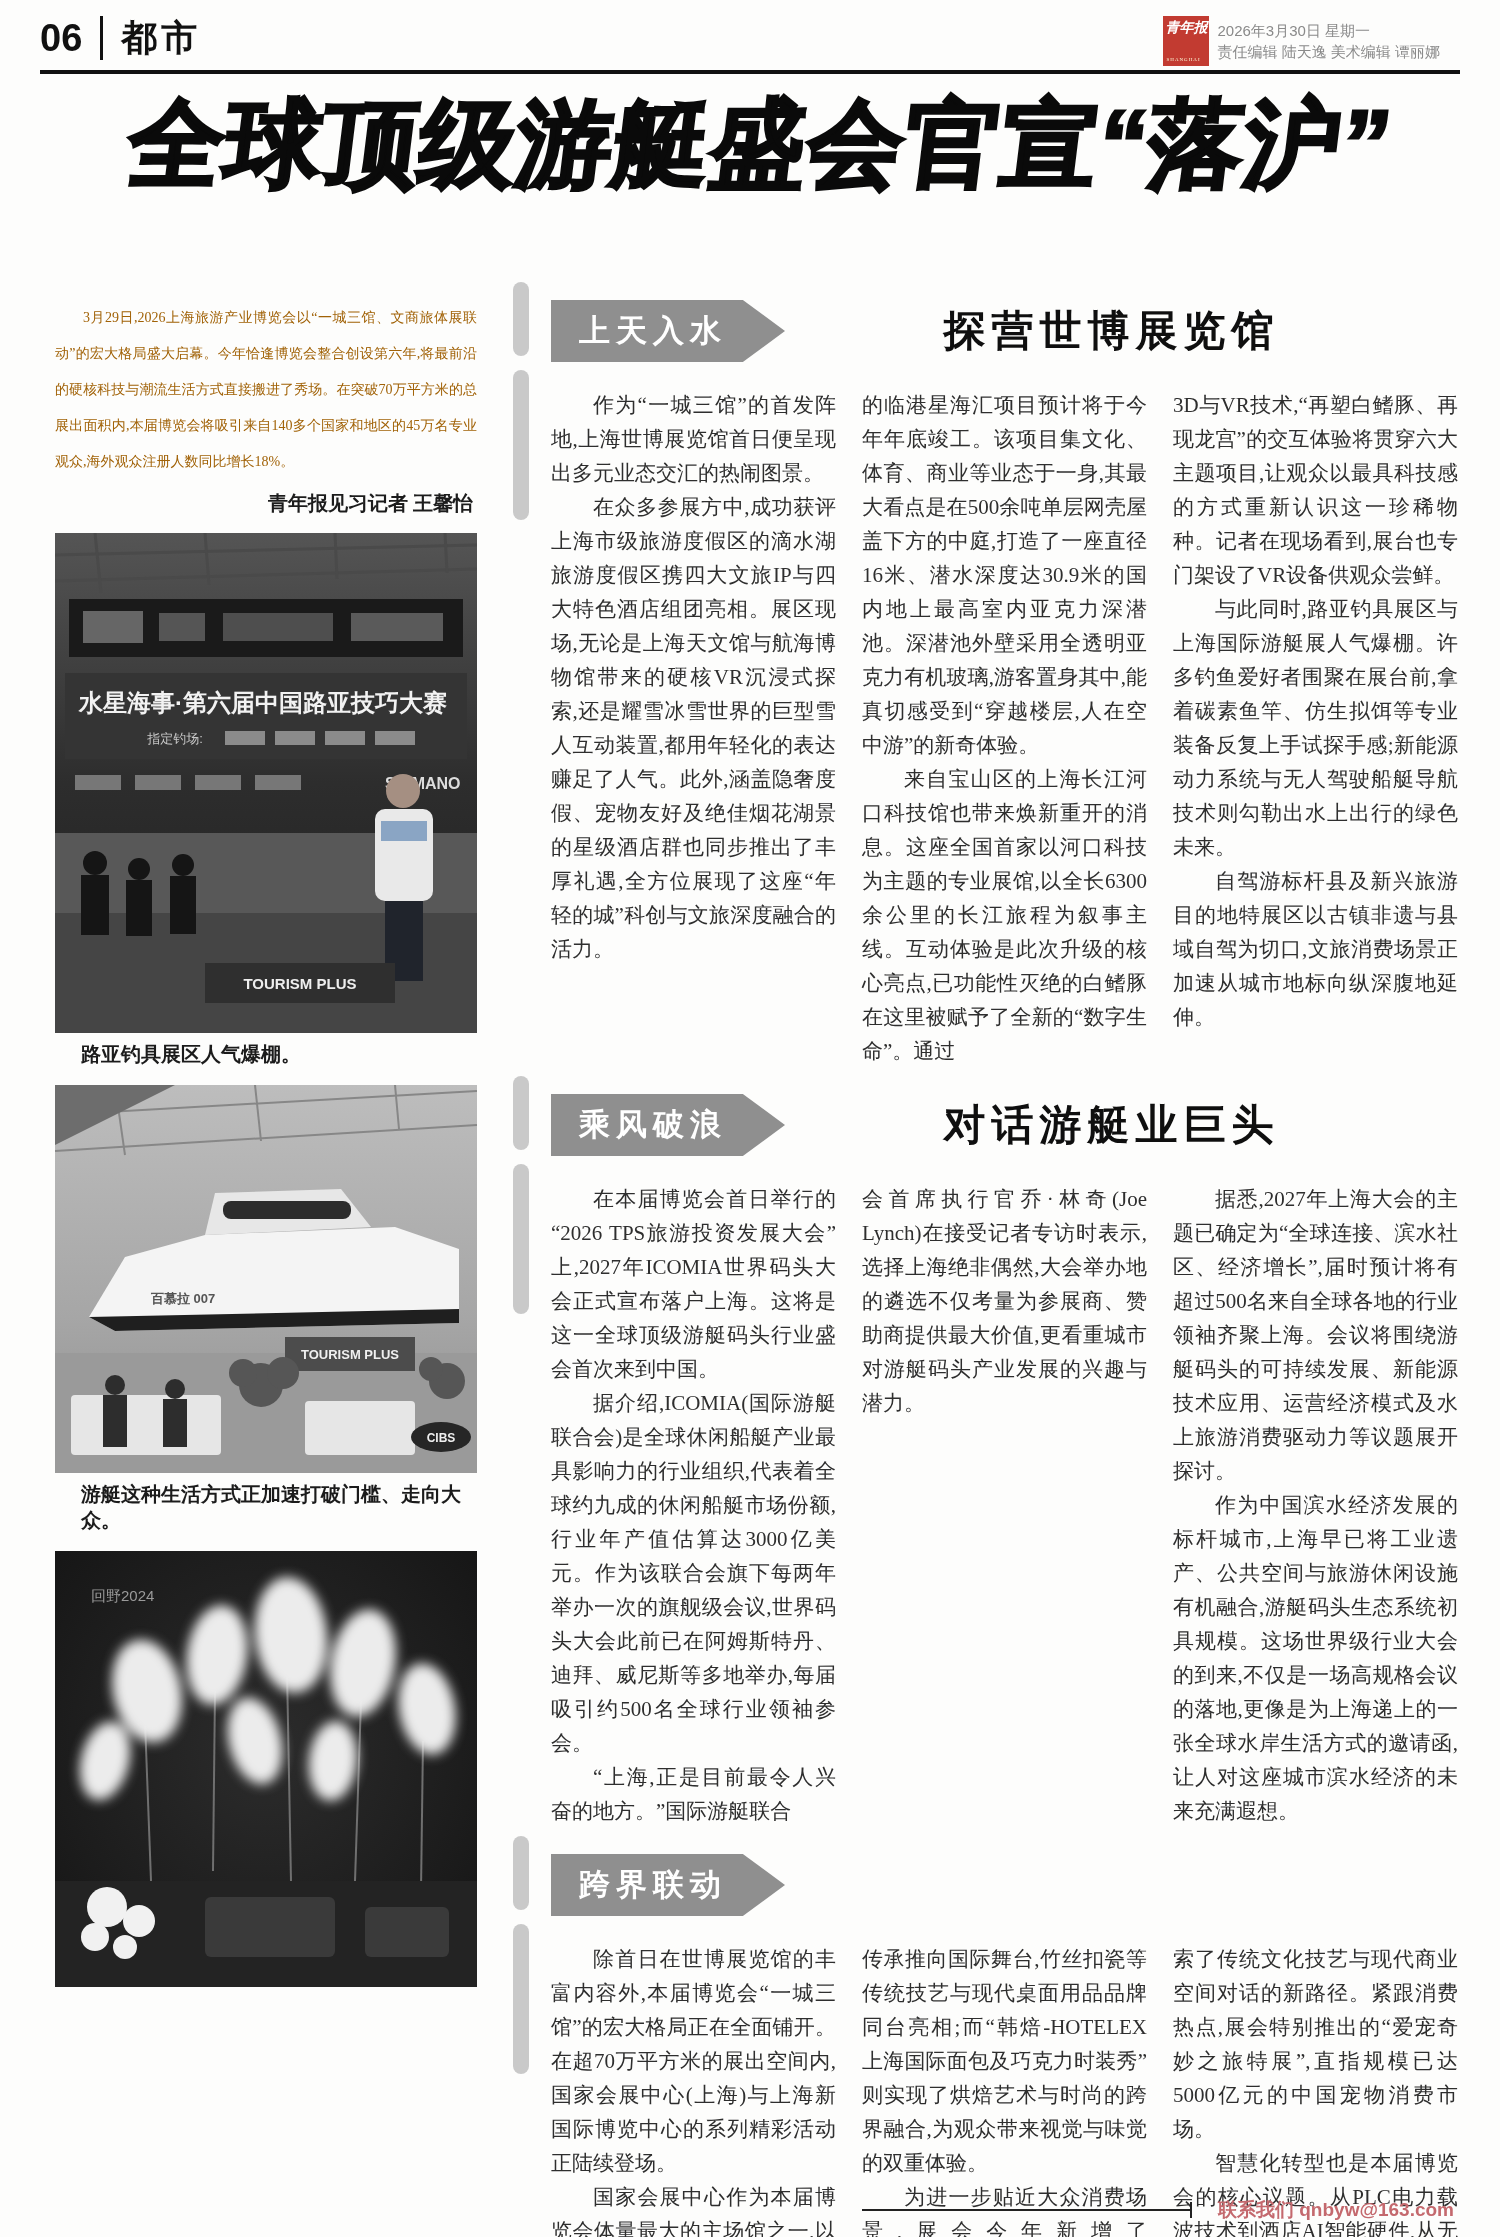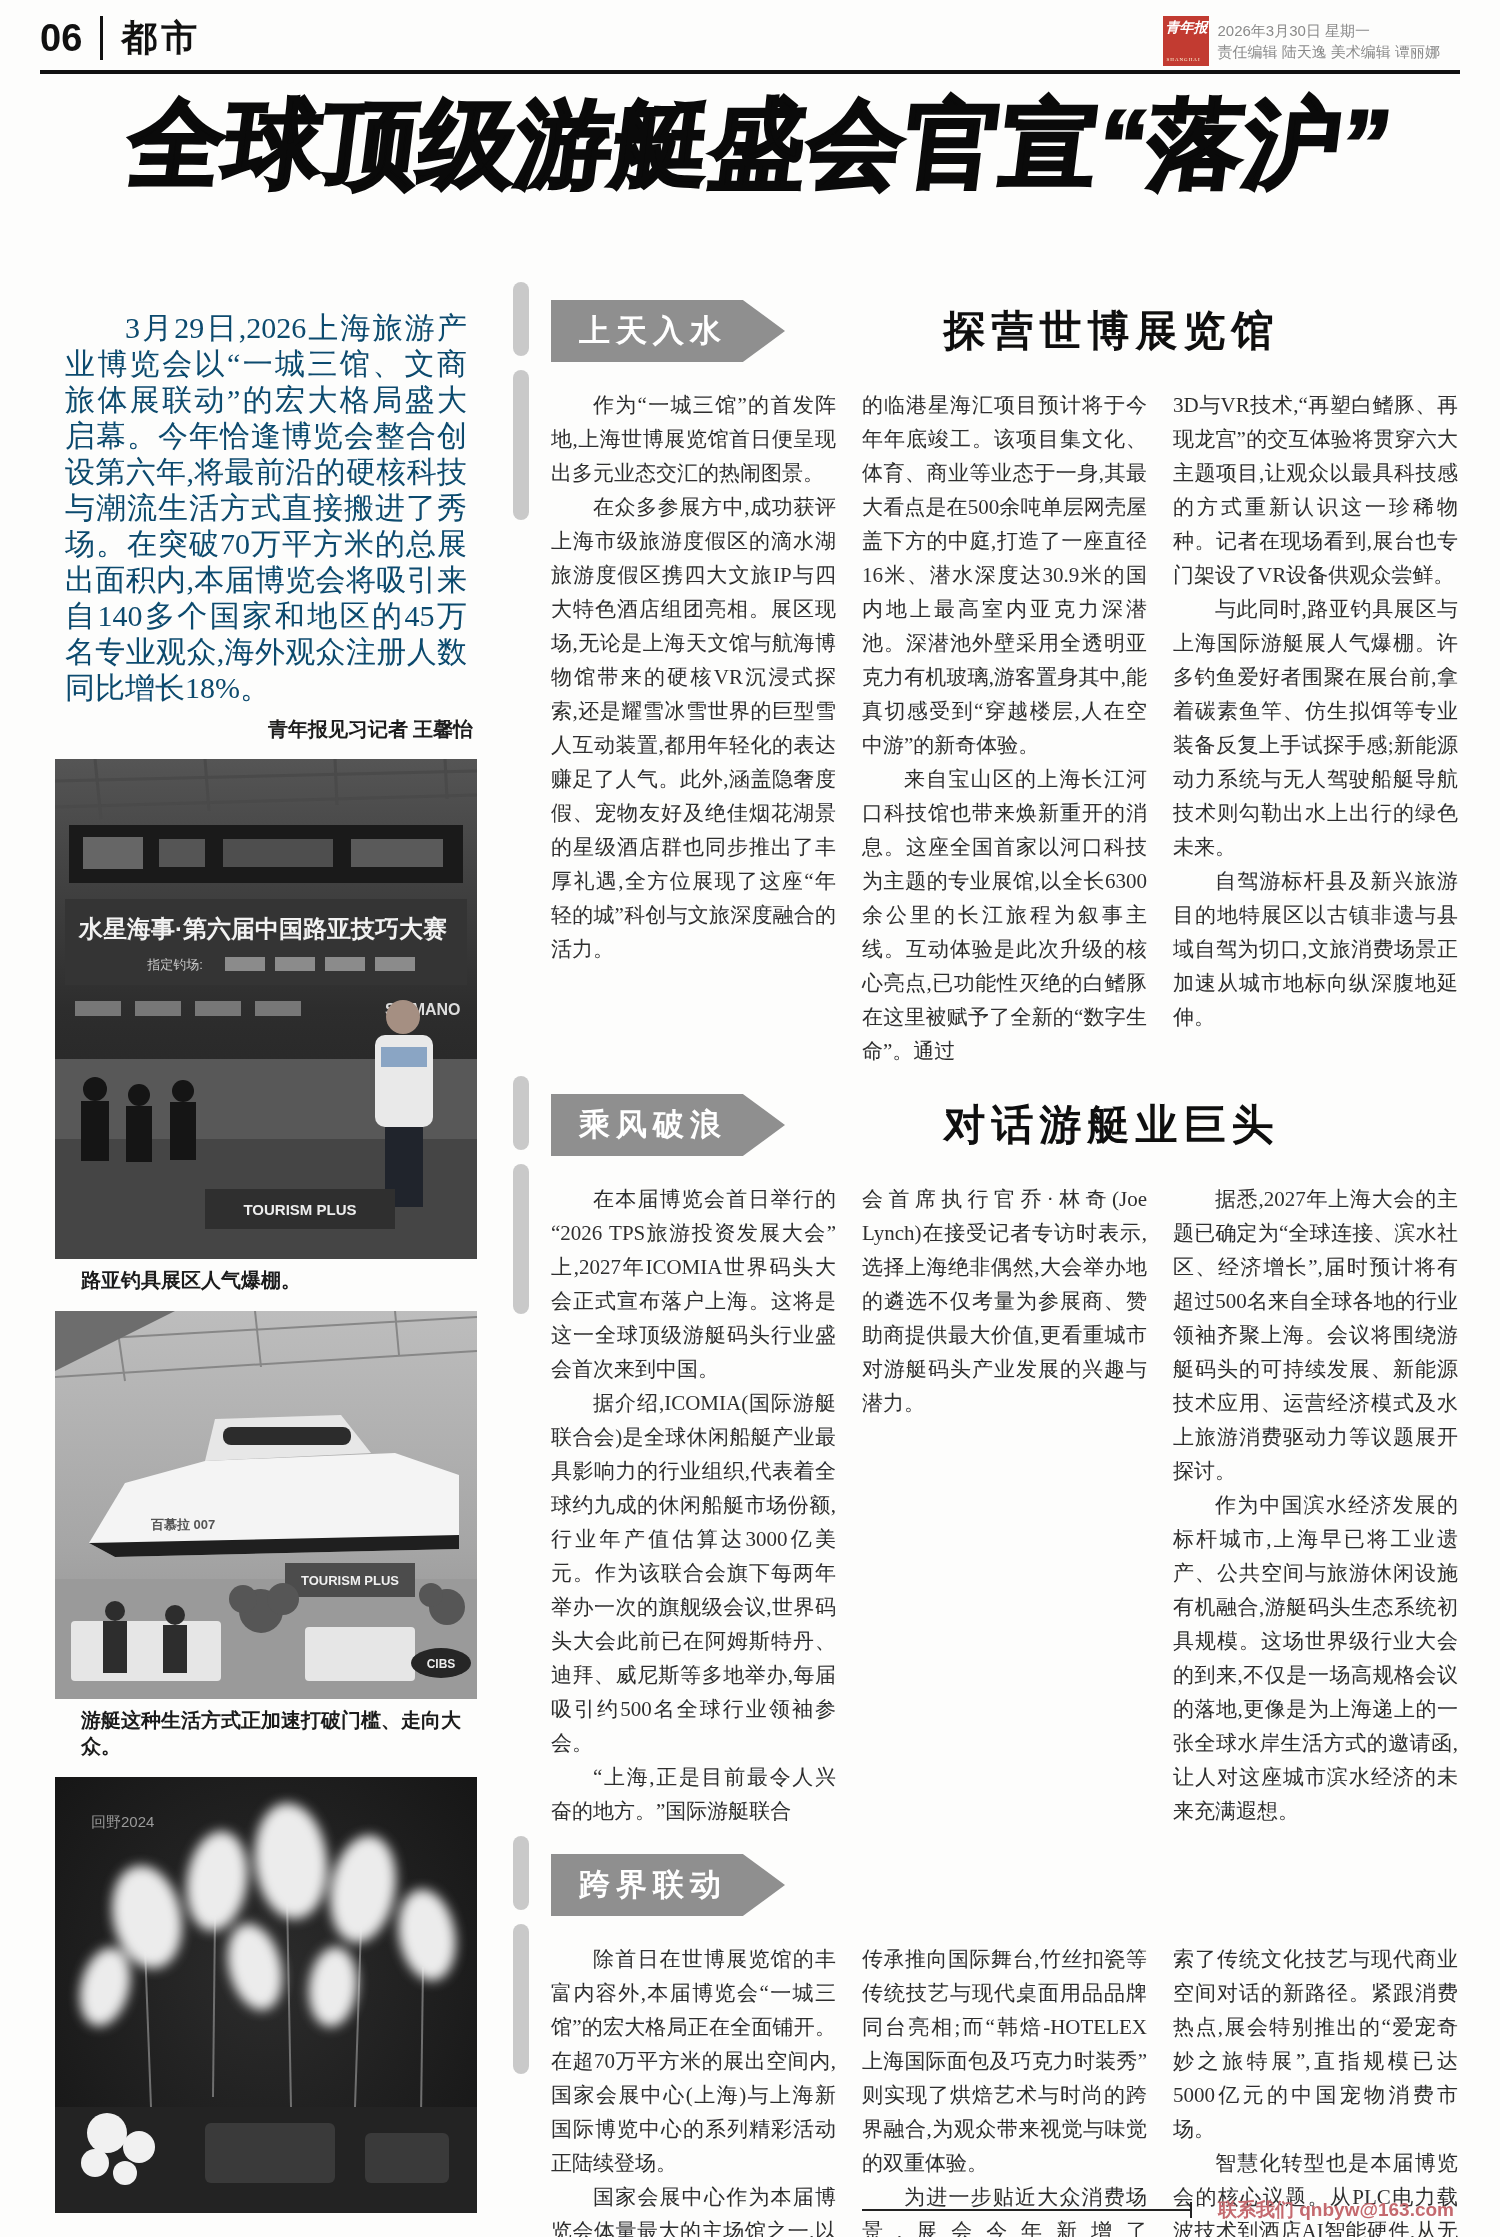--- a/index.html
+++ b/index.html
@@ -22,21 +22,21 @@
   .head-block{position:absolute;left:60px;right:40px;top:84px;text-align:center;}
   .kicker{font-family:"Liberation Sans",sans-serif;font-weight:900;font-size:46px;color:#0d0d0d;letter-spacing:6px;-webkit-text-stroke:1.3px #0d0d0d;}
   .mainline{margin-top:10px;font-family:"Liberation Sans",sans-serif;font-weight:900;font-size:96px;line-height:100px;color:#0a0a0a;letter-spacing:1px;-webkit-text-stroke:3px #0a0a0a;transform:skewX(-7deg);}
 
   
   .content{position:absolute;left:55px;right:42px;top:300px;display:flex;gap:36px;}
   .leftcol{width:422px;flex:0 0 auto;}
   .rightcol{flex:1 1 auto;min-width:0;}
 
   
-  .intro p{margin:10px;text-indent:2em;font-size:30px;line-height:36px;text-align:justify;color:#0c4a6e;}
+  .intro p{margin:0;text-indent:2em;font-size:14px;line-height:36px;text-align:justify;color:#a16207;}
   .byline{margin:10px 4px 16px 0;text-align:right;font-size:20px;font-weight:700;color:#1c1c1c;}
 
   
   figure{margin:0 0 18px 0;}
   .photo{width:422px;background:#333;display:block;}
   figcaption{font-size:20px;font-weight:700;color:#1b1b1b;padding:8px 2px 0 2px;line-height:26px;margin-left:24px;}
 
   
   .news-sec{position:relative;padding-left:38px;margin-bottom:26px;}
   .pole{position:absolute;left:0;width:16px;border-radius:8px;background:#c9c9c9;}

